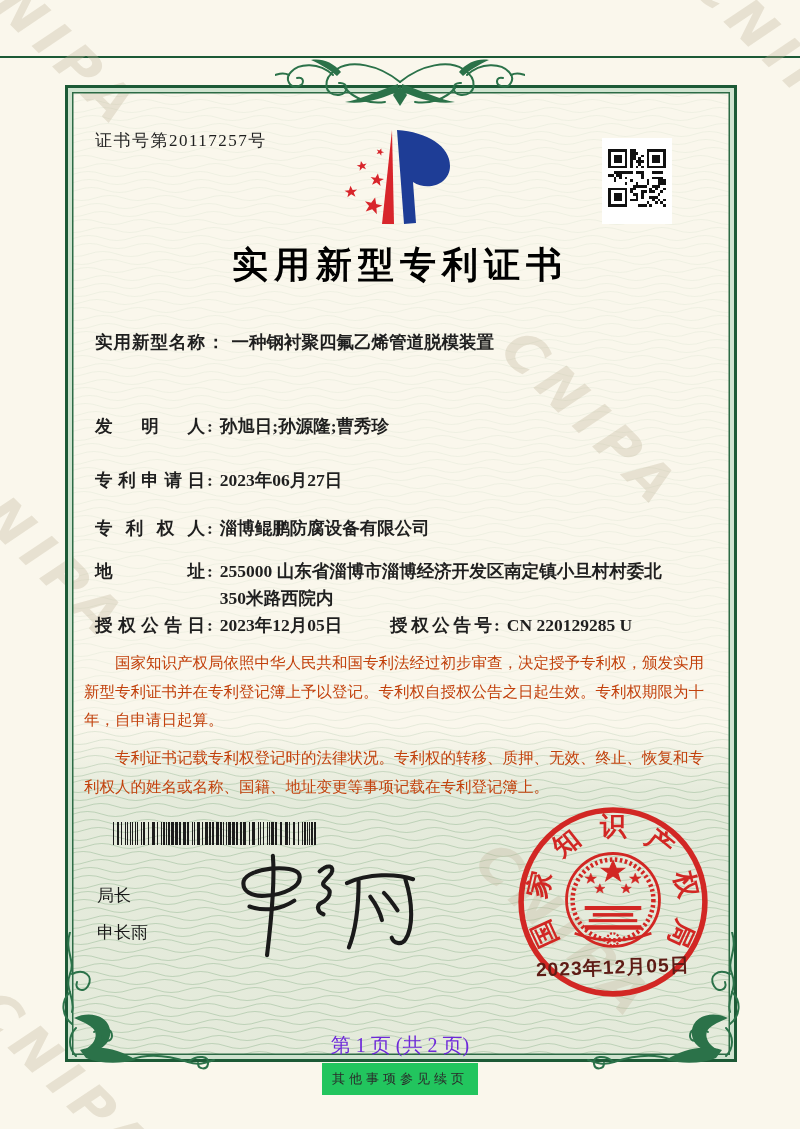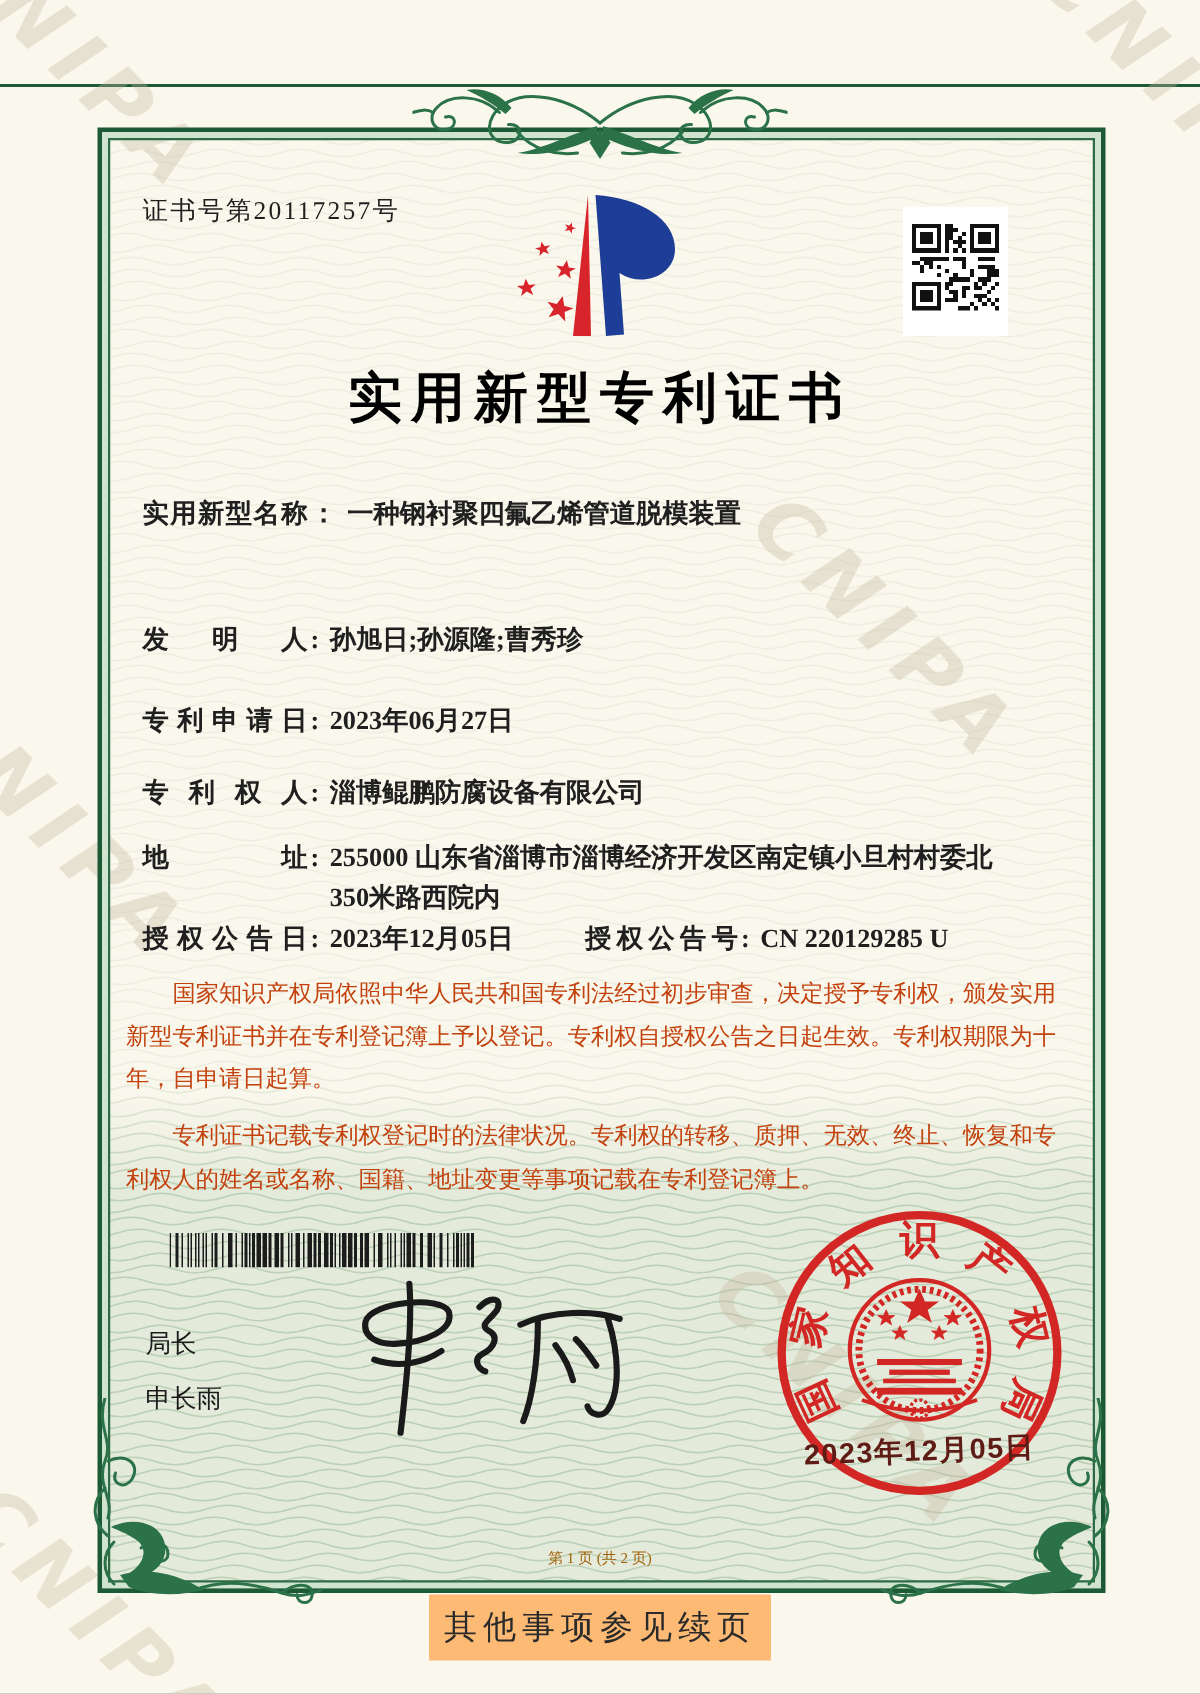--- a/index.html
+++ b/index.html
@@ -68,24 +68,24 @@
           font-family:Liberation Mono, monospace;}
   .signer-title{top:884px;} .signer-name{top:921px;}
   .signature{position:absolute;left:222px;top:850px;}
 
   .seal{position:absolute;left:512px;top:805px;z-index:6;opacity:.96;}
   .seal-char{font:700 26px "Liberation Serif","DejaVu Serif",serif;fill:var(--seal-red);
              text-anchor:middle;dominant-baseline:middle;}
   .seal-date{font:600 19px "Liberation Sans","DejaVu Sans",sans-serif;fill:#5a140e;
              text-anchor:middle;letter-spacing:1px;}
 
-  .page-info{position:absolute;left:0;right:0;top:1032px;text-align:center;font-size:10px;color:#a16207;}
+  .page-info{position:absolute;left:0;right:0;top:1032px;text-align:center;font-size:20px;color:#6d28d9;}
 
   .cont-note{position:absolute;left:0;right:0;top:1063px;text-align:center;}
-  .cont-note span{display:inline-block;background:#fdba74;padding:7px 10px;font-size:22px;
+  .cont-note span{display:inline-block;background:#22c55e;padding:7px 10px;font-size:13px;
                   letter-spacing:4px;color:#2a2a2a;}
 </style>
 </head>
 <body>
 
 <div class="page">
 
   <div class="topline"></div>
 
   <div class="wm wm1">CNIPA</div>

